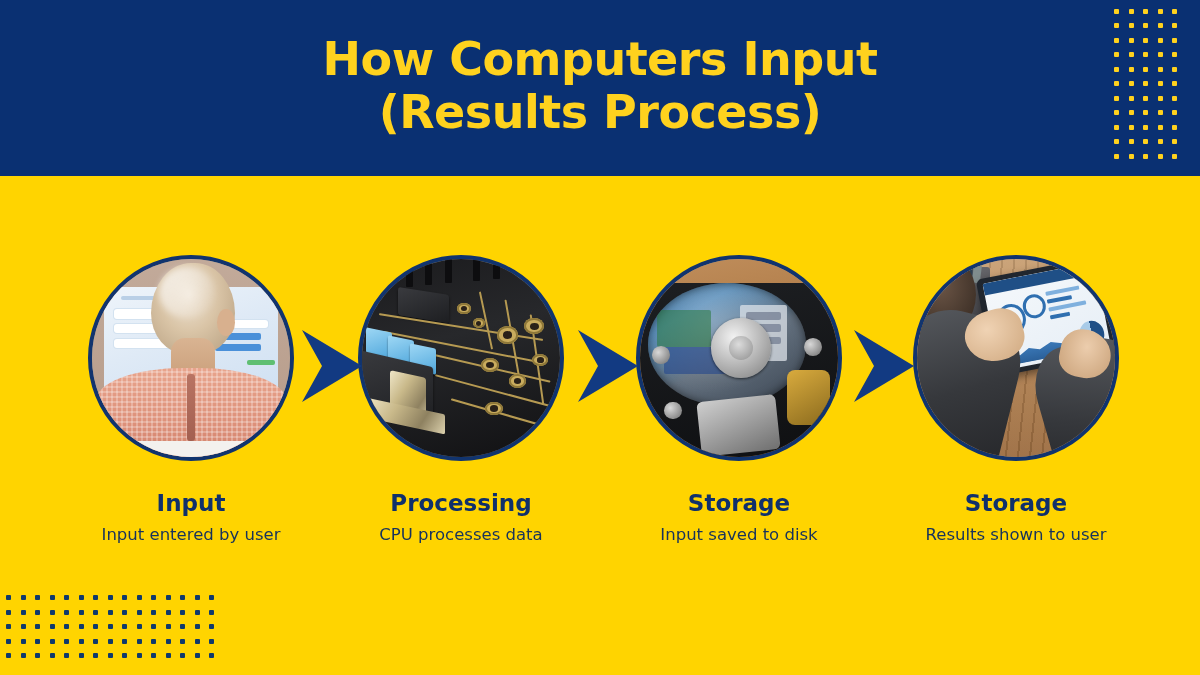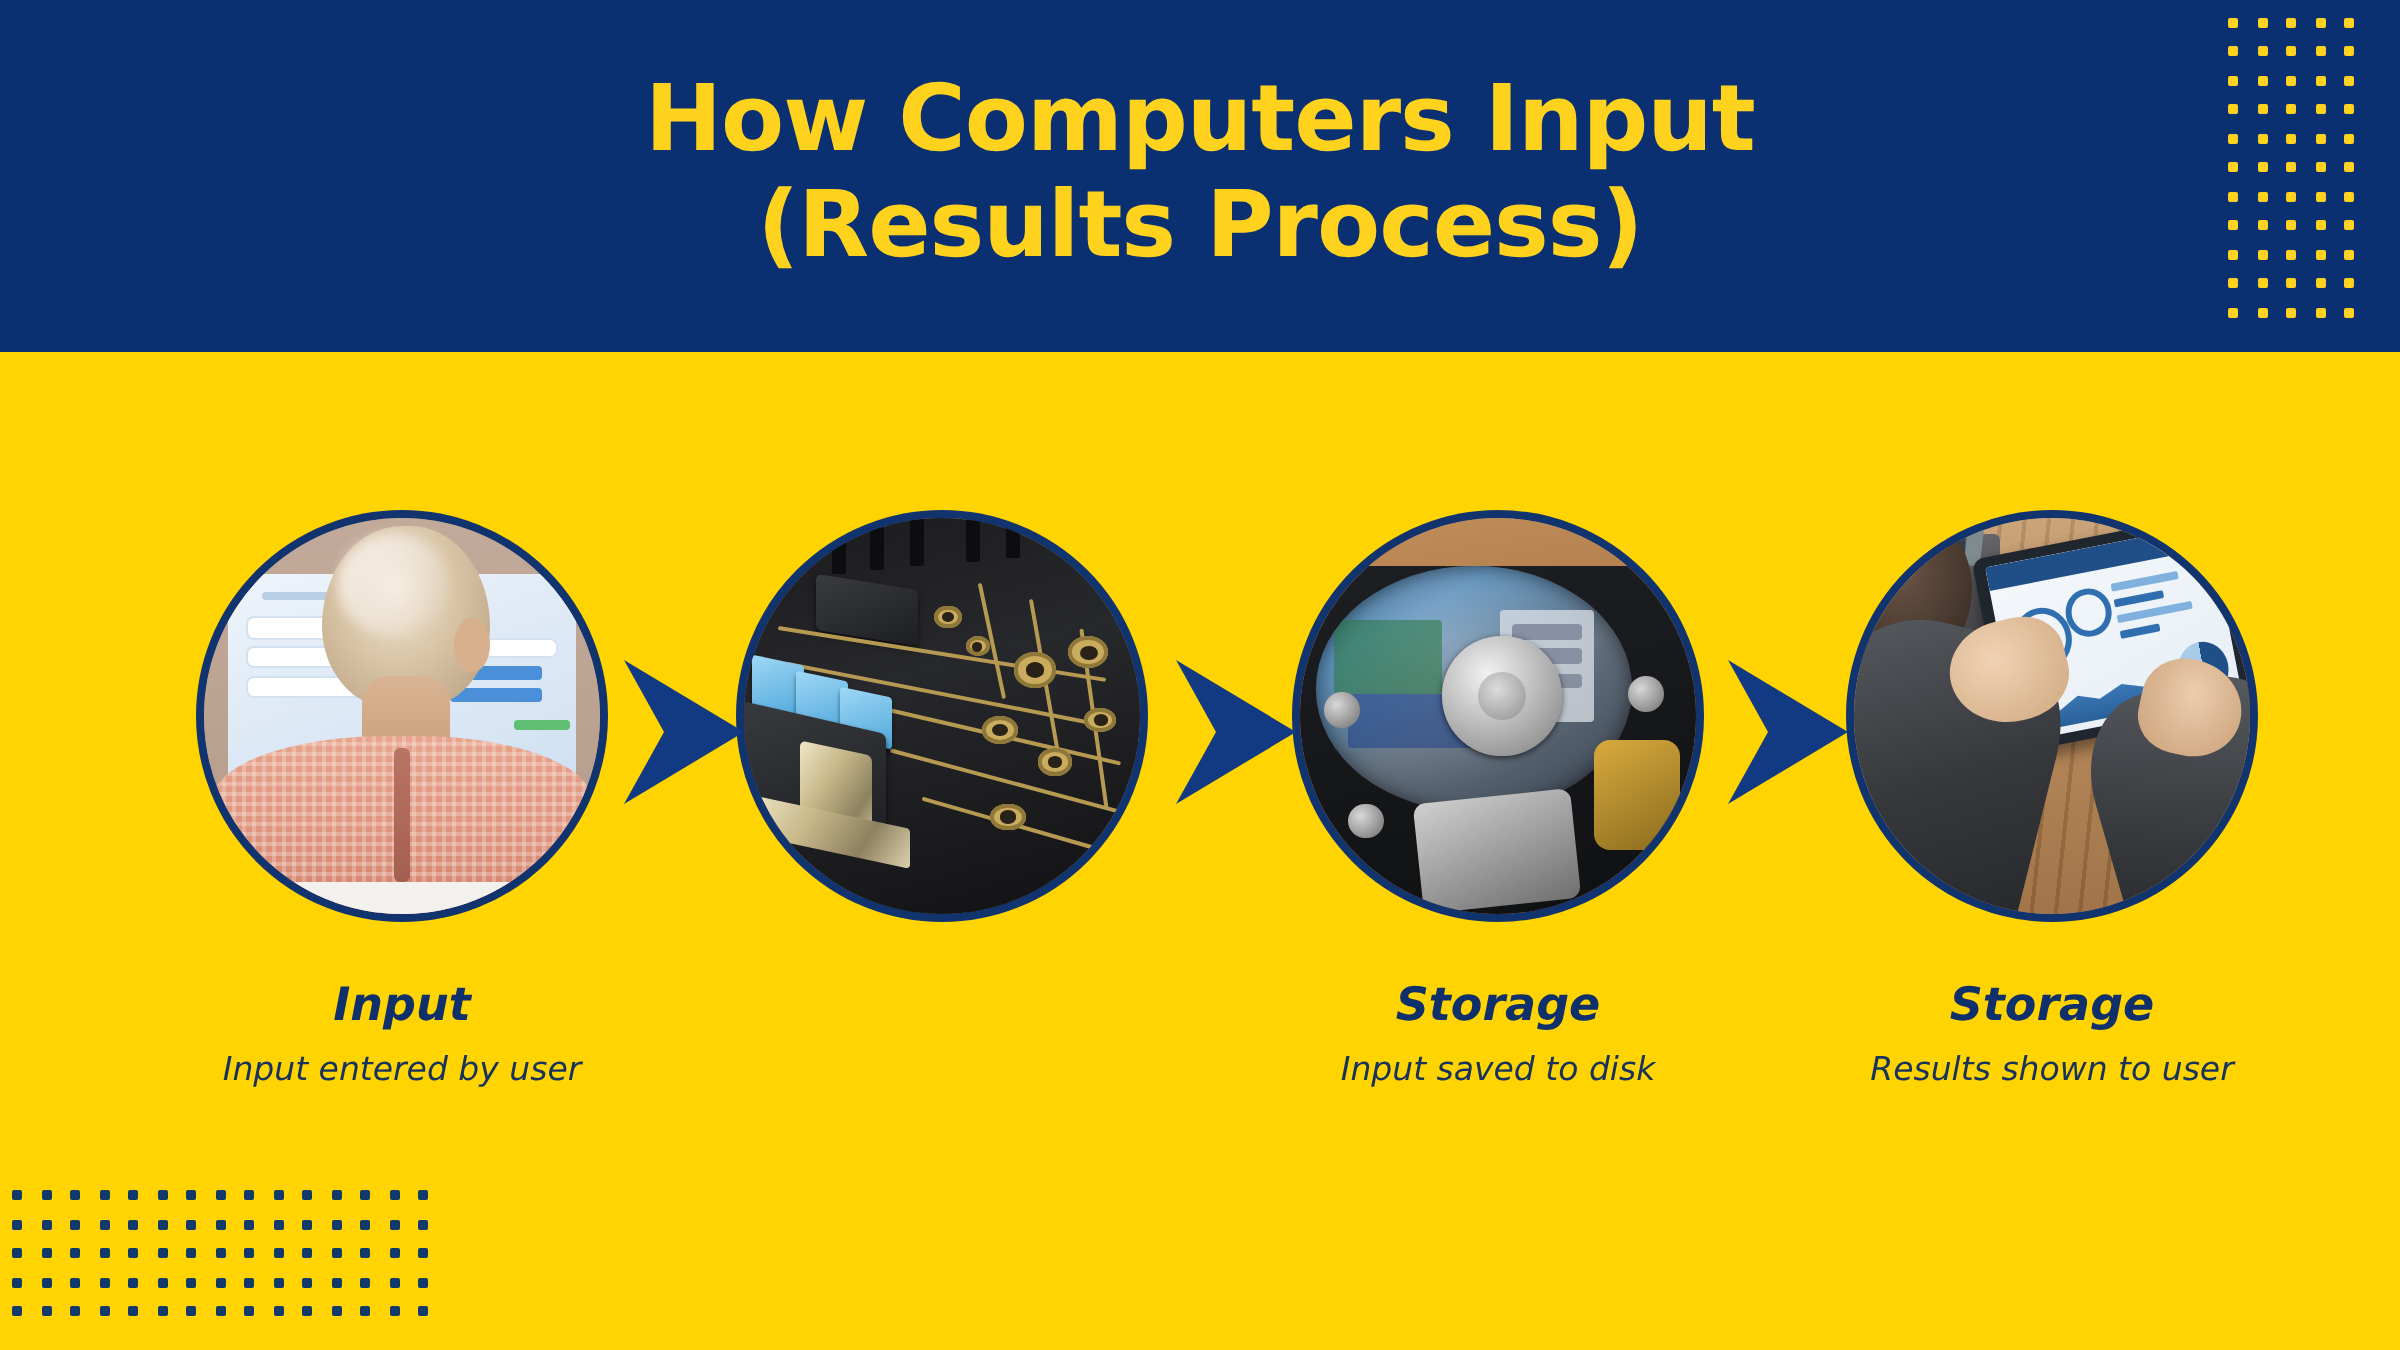--- a/index.html
+++ b/index.html
@@ -75,25 +75,24 @@
     width: 5px;
     height: 5px;
     border-radius: 1px;
   }
   .dot.light { background: #FFD21E; }
   .dot.dark  { background: #113A6B; }
 
   
   #steps-row {
     position: absolute;
-    left: 14px;
+    left: 4px;
     top: 255px;
     width: 1075px;
     height: 320px;
-    font-style: italic;
   }
 
   .step {
     position: absolute;
     top: 0;
     width: 230px;
     text-align: center;
   }
   .step.s0 { left: 72px; }
   .step.s1 { left: 342px; }
@@ -599,20 +598,22 @@
             <div class="s2-cap" style="left:2%;  top:36%; width:13%; height:13%; transform: skewY(12deg);"></div>
             <div class="s2-cap" style="left:13%; top:40%; width:13%; height:13%; transform: skewY(12deg);"></div>
             <div class="s2-cap" style="left:24%; top:44%; width:13%; height:13%; transform: skewY(12deg);"></div>
 
             <div class="s2-chip" style="left:-4%; top:50%; width:40%; height:30%; transform: skewY(13deg);"></div>
             <div class="s2-metal" style="left:14%; top:58%; width:18%; height:26%; transform: skewY(12deg); border-radius:3px;"></div>
             <div class="s2-metal" style="left:2%;  top:74%; width:40%; height:10%; transform: skewY(12deg);"></div>
           </div>
         </div>
       </div>
+      <div class="step-title">Processing</div>
+      <div class="step-desc">CPU processes data</div>
     </div>
 
     <div class="step s2">
       <div class="circle-frame">
         <div class="circle-img">
           <div class="scene">
             <div class="s3-desk"></div>
             <div class="s3-case"></div>
             <div class="s3-platter">
               <div class="s3-reflect" style="left:6%;  top:22%; width:34%; height:30%; background:rgba(40,120,60,.55);"></div>

